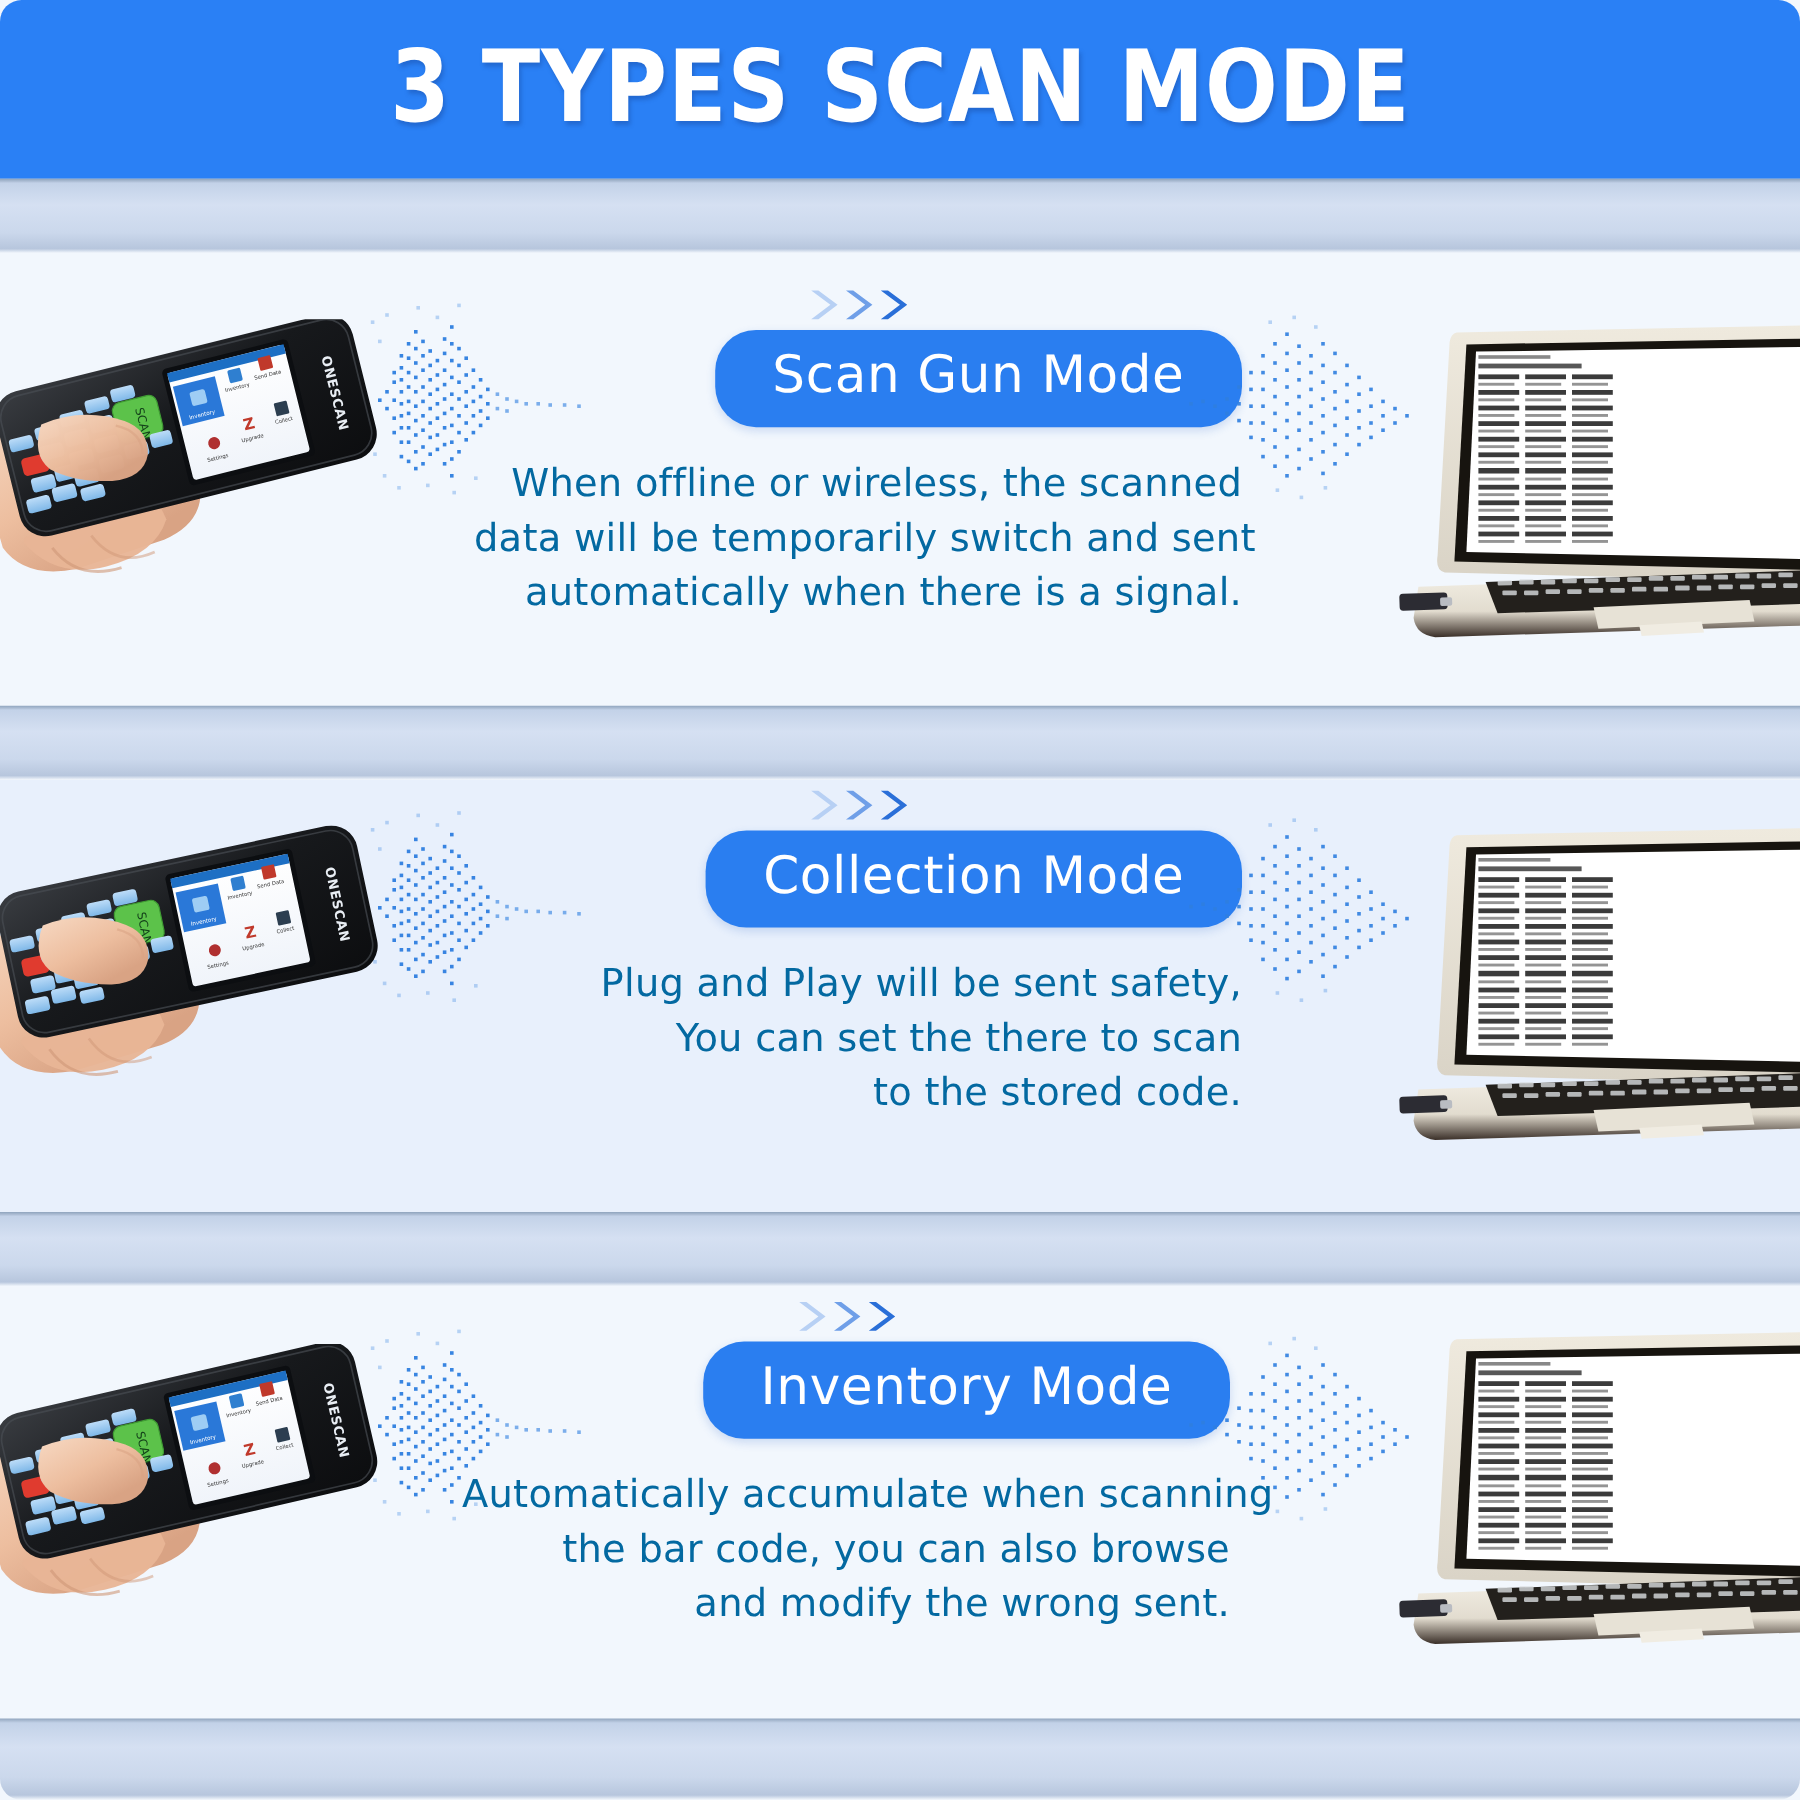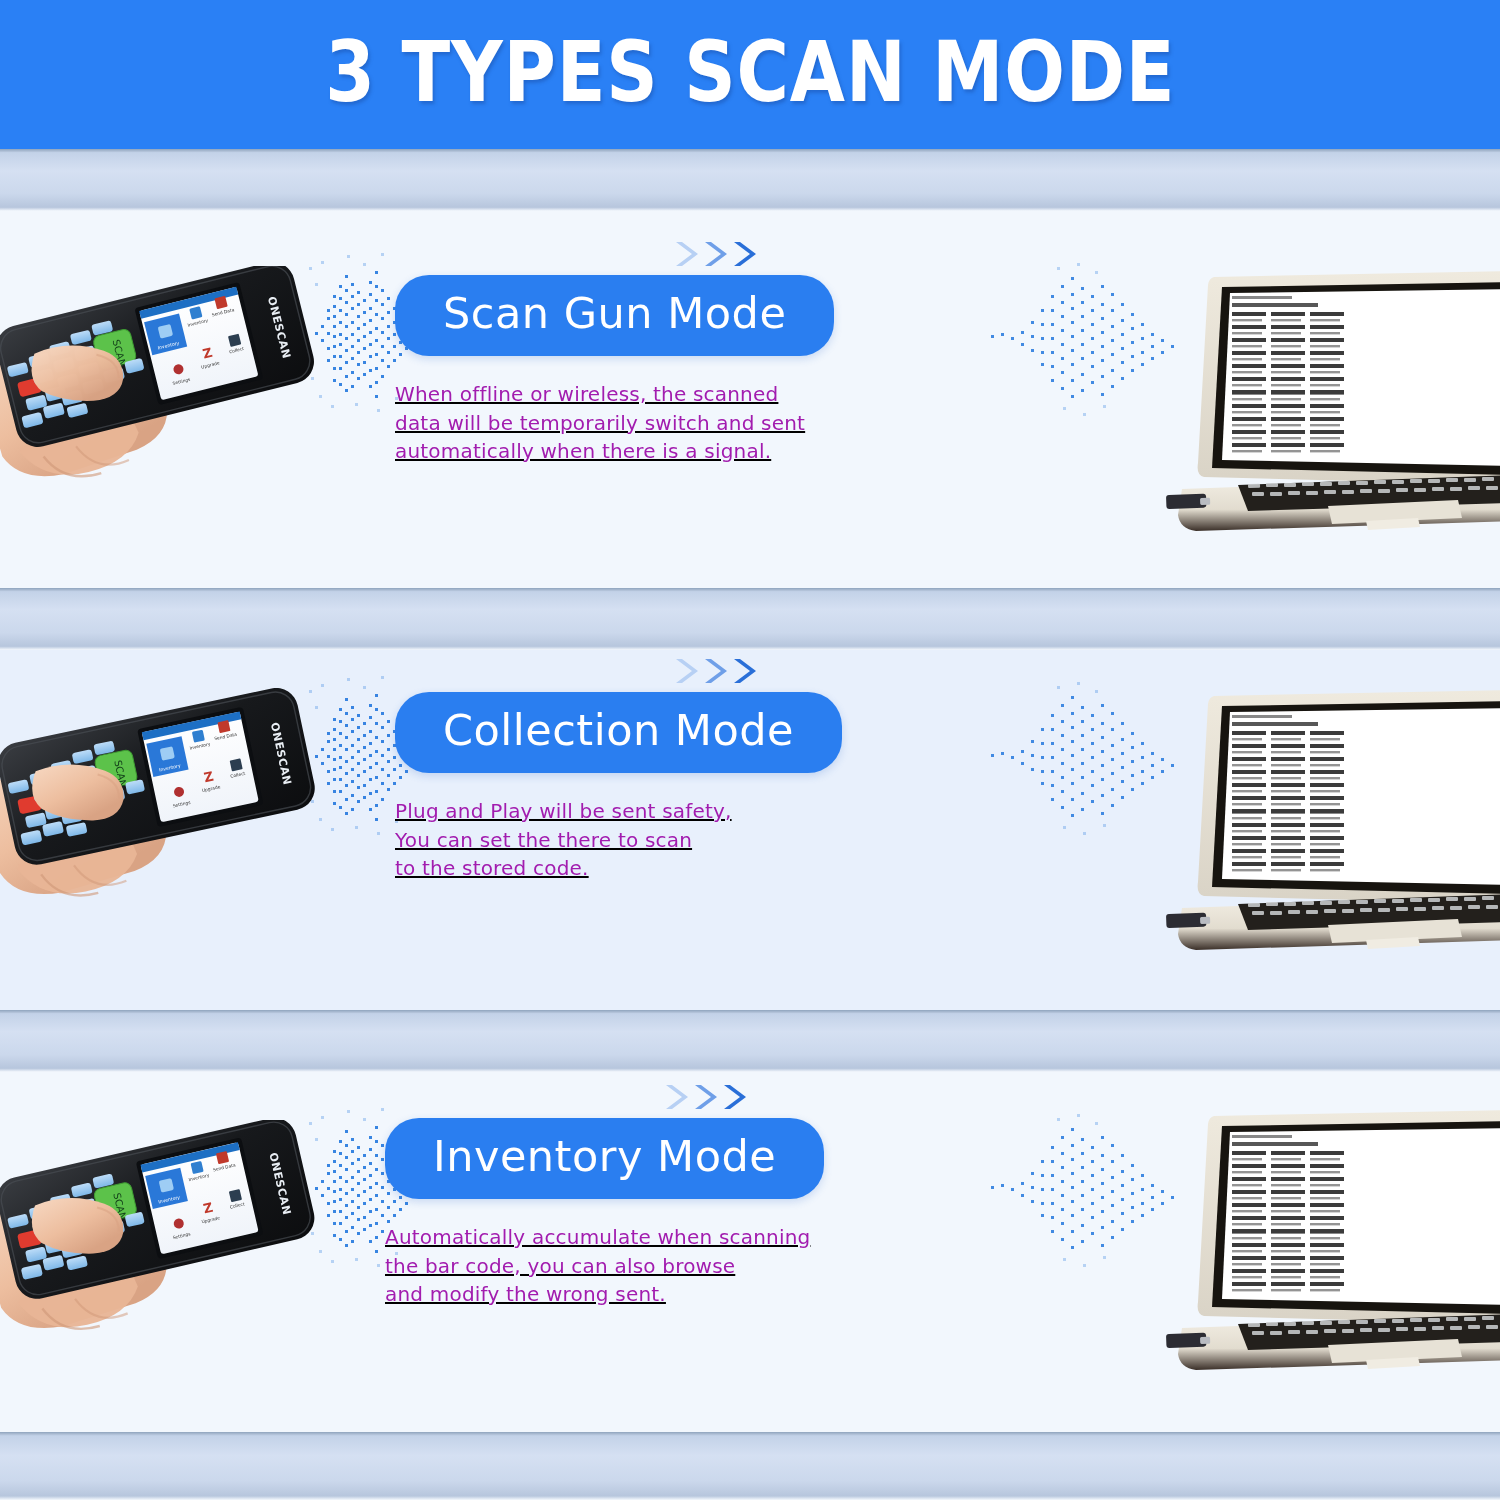--- a/index.html
+++ b/index.html
@@ -3,21 +3,21 @@
 <meta charset="utf-8">
 <style>
   html,body{margin:0;padding:0;}
   body{
     width:1500px;height:1500px;
     background:#f2f7fd;
     font-family:"DejaVu Sans", sans-serif;
     overflow:hidden;
     position:relative;
   }
-  .page{position:relative;width:1500px;height:1500px;overflow:hidden;background:#f2f7fd;}
+  .page{position:relative;width:1500px;height:1500px;overflow:hidden;background:#f2f7fd;border-radius:18px;}
 
   
   .header{
     position:absolute;left:0;top:0;width:1500px;height:149px;
     background:#2a80f5;
     display:flex;align-items:center;justify-content:center;
   }
   .header-title{
     color:#ffffff;
     font-family:"DejaVu Sans", sans-serif;
@@ -49,22 +49,21 @@
 
   
   .section{position:absolute;left:0;width:1500px;}
   .sec-bg-a{background:#f2f7fd;}
   .sec-bg-b{background:#e8f0fc;}
 
   
   .center-col{
     position:absolute;
     width:640px;
-    text-align:left;
-    text-decoration:underline;
+    text-align:right;
   }
   .chevrons{
     display:flex;justify-content:center;align-items:center;gap:3px;
     height:42px;
   }
   .chev{display:block;}
   .pill{
     display:inline-block;
     background:#2a7ef0;
     border-radius:34px;
@@ -72,22 +71,22 @@
     font-size:43px;
     padding:16px 48px 20px 48px;
     min-width:340px;
     box-shadow:0 3px 8px rgba(40,100,200,0.20);
     font-family:"DejaVu Sans", sans-serif;
     letter-spacing:0.5px;
     line-height:1.05;
   }
   .desc{
     margin-top:24px;
-    color:#a21caf;
-    font-size:20px;
+    color:#0369a1;
+    font-size:32px;
     line-height:1.42;
     font-family:"DejaVu Sans", sans-serif;
     letter-spacing:0.2px;
   }
   .desc div{white-space:nowrap;}
 
   
   .wave{position:absolute;pointer-events:none;}
 
   

